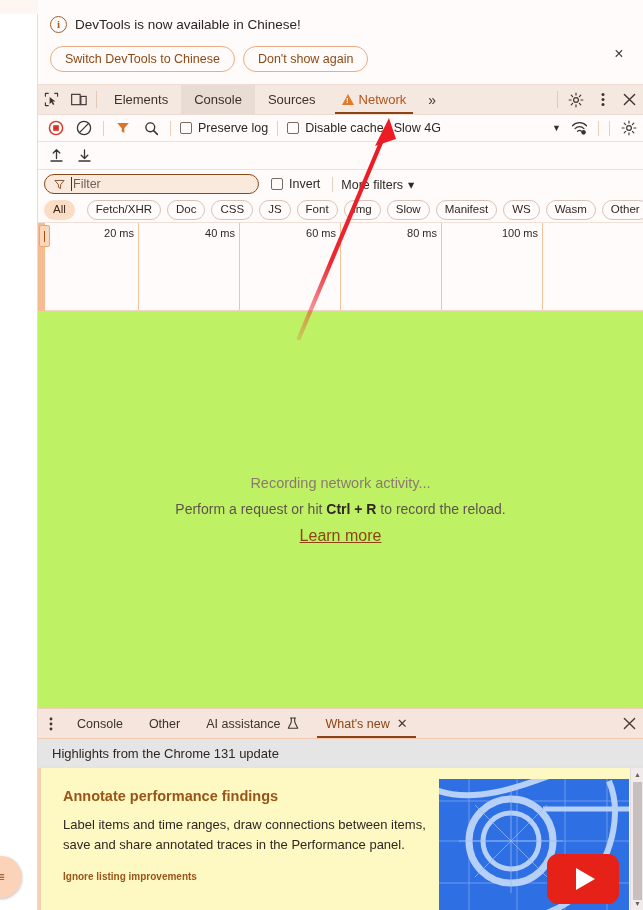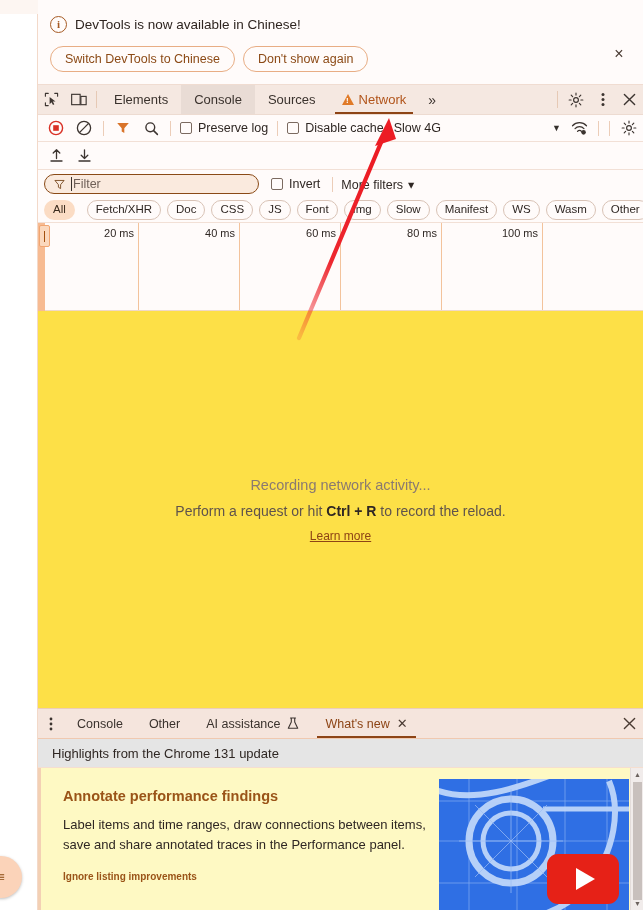--- a/index.html
+++ b/index.html
@@ -162,27 +162,27 @@
   .ov-cell {
     flex: 1; border-right: 1px solid #f3c39c; position: relative;
   }
   .ov-cell:last-child { border-right: none; }
   .ov-label {
     position: absolute; right: 4px; top: 4px; font-size: 11px; color: #2f2723;
   }
 
   
   .emptyarea {
-    flex: 1; background: #fde047; display: flex; flex-direction: column;
+    flex: 1; background: #bef264; display: flex; flex-direction: column;
     align-items: center; justify-content: center; gap: 10px; min-height: 0;
   }
   .es-line1 { font-size: 14.5px; color: #8b7a70; }
   .es-line2 { font-size: 14px; color: #5f534c; }
   .es-line2 b { color: #2f2723; }
-  .es-link { font-size: 12px; color: #8d4415; text-decoration: underline; cursor: pointer; }
+  .es-link { font-size: 16px; color: #8d4415; text-decoration: underline; cursor: pointer; }
 
   
   .drawer { flex: none; display: flex; flex-direction: column; border-top: 1px solid #eccdb8; }
   .drawer-tabs {
     height: 30px; background: #f5e5dd; display: flex; align-items: stretch;
     border-bottom: 1px solid #f0c9b0;
   }
   .dt-kebab { width: 26px; display: flex; align-items: center; justify-content: center; cursor: pointer; color: #3c3430; }
   .dtab {
     display: flex; align-items: center; gap: 7px; padding: 0 13px;

